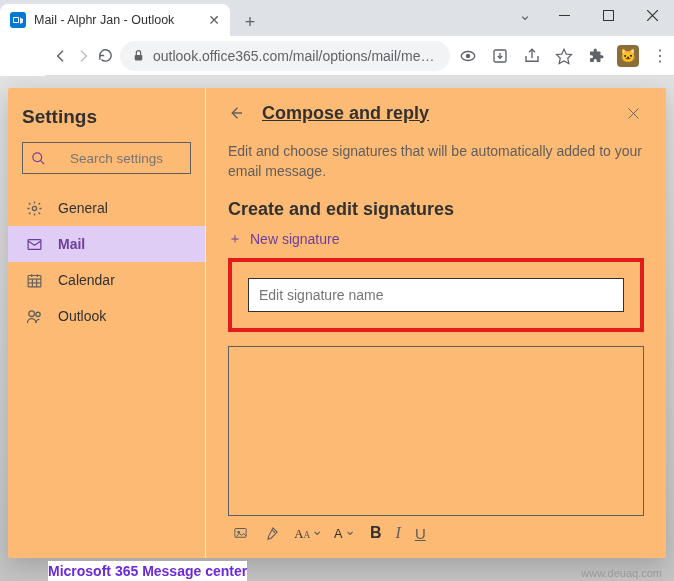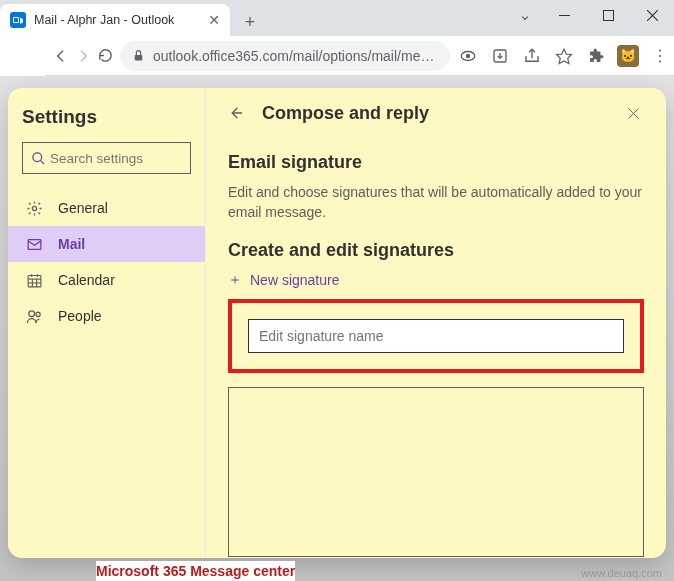--- a/index.html
+++ b/index.html
@@ -91,24 +91,24 @@
     }
     .url-text { flex: 1; white-space: nowrap; overflow: hidden; text-overflow: ellipsis; }
     .ext-area { display: flex; align-items: center; gap: 8px; margin-left: auto;}
     .ext-icon { width: 24px; height: 24px; display:flex; align-items:center; justify-content:center; color:#5f6368; font-size:16px;}
     .avatar { width:22px; height:22px; background:#8a6d3b; border-radius:4px; font-size:13px; display:flex;align-items:center;justify-content:center;}
     
     .app {
       position: absolute;
       left: 8px; right: 8px; top: 88px;
       height: 470px;
-      background: #fef9c3;
+      background: #fdba74;
       box-shadow: 0 8px 24px rgba(0,0,0,0.18);
       display: flex;
-      border-radius: 14px;
+      border-radius: 2px;
       overflow: hidden;
     }
     .backdrop {
       position: absolute;
       left: 0; right: 0; top: 76px; bottom: 0;
       background: linear-gradient(#6b6b6b33, #6b6b6b66);
     }
     .sidebar {
       width: 198px;
       border-right: 1px solid #edebe9;
@@ -120,21 +120,21 @@
       font-size: 19px;
       font-weight: 700;
       margin-bottom: 14px;
     }
     .search {
       display: flex;
       align-items: center;
       height: 32px;
       border: 1px solid #605e5c;
       padding: 0 8px;
-      gap: 4px;
+      gap: 24px;
       margin-bottom: 16px;
     }
     .search input {
       border: none; outline: none; flex: 1; font-size: 13.5px;
       font-family: inherit; background: transparent;
     }
     .nav-item {
       display: flex;
       align-items: center;
       height: 36px;
@@ -166,21 +166,21 @@
       flex-direction: column;
       position: relative;
     }
     .main-header {
       height: 50px;
       display: flex;
       align-items: center;
       padding: 0 18px;
       gap: 14px;
     }
-    .main-header .title { font-size: 18px; font-weight: 700; }
+    .main-header .title { font-size: 18px; font-weight: 700; text-decoration: underline; }
     .close-btn {
       margin-left: auto;
       font-size: 17px;
       color: #605e5c;
       cursor: pointer;
       width: 30px; height: 30px;
       display: flex; align-items: center; justify-content: center;
     }
     .back-arrow {
       font-size: 18px; color: #605e5c; cursor: pointer;
@@ -226,24 +226,23 @@
       display: flex; align-items: center; gap: 14px;
       color: #605e5c; font-size: 15px;
       padding: 0 4px;
     }
     .format-bar .fb { cursor: pointer; }
     .bold { font-weight: 800; color: #323130; font-size: 16px;}
     .footer-peek {
       position: absolute;
       bottom: 0; left: 48px;
       font-size: 14px; font-weight: 700;
-      color: #b91c1c;
+      color: #6d28d9;
       background: #fff;
       padding: 2px 0;
-      margin-left: 48px;
     }
     .watermark {
       position: absolute;
       right: 12px; bottom: 2px;
       color: #999; font-size: 11px;
     }
     svg { display: block; }
   </style>
 </head>
 <body>
@@ -395,21 +394,21 @@
     </div>
     <div class="nav-item">
       <span class="icon">
         <svg width="17" height="17" viewBox="0 0 24 24" fill="none" stroke="currentColor" stroke-width="1.8">
             <circle cx="8" cy="8" r="4"></circle>
             <path d="M2 21c0-3.3 2.7-6 6-6s6 2.7 6 6"></path>
             <circle cx="17" cy="9" r="3"></circle>
             <path d="M14 21c0-2.5 2-5 5-5"></path>
           </svg>
       </span>
-      <span>People</span>
+      <span>Outlook</span>
     </div>
 
   </div>
 
   <div class="main">
     <div class="main-header">
       <span class="back-arrow">
         <svg width="18" height="18" viewBox="0 0 24 24" fill="none" stroke="#605e5c" stroke-width="1.8">
             <polyline points="14 5 7 12 14 19"></polyline>
             <line x1="7" y1="12" x2="20" y2="12"></line>
@@ -418,21 +417,20 @@
       <span class="title">Compose and reply</span>
       <span class="close-btn">
         <svg width="15" height="15" viewBox="0 0 24 24" stroke="#605e5c" stroke-width="1.5">
             <line x1="4" y1="4" x2="20" y2="20"></line>
             <line x1="20" y1="4" x2="4" y2="20"></line>
           </svg>
       </span>
     </div>
 
     <div class="scroll-area">
-      <h2>Email signature</h2>
       <p class="desc">Edit and choose signatures that will be automatically added to your email message.</p>
       <div class="subhead">Create and edit signatures</div>
       <div class="new-sig">
         <span>＋</span>
         <span>New signature</span>
       </div>
       <div class="highlight-box">
         <input class="sig-name-input" type="text" placeholder="Edit signature name" style="">
       </div>
       <div class="editor"></div>

